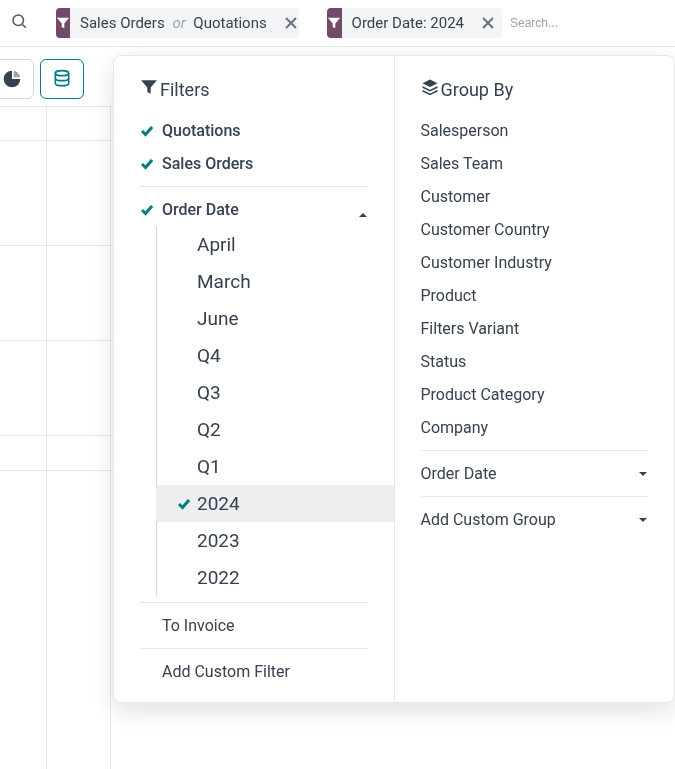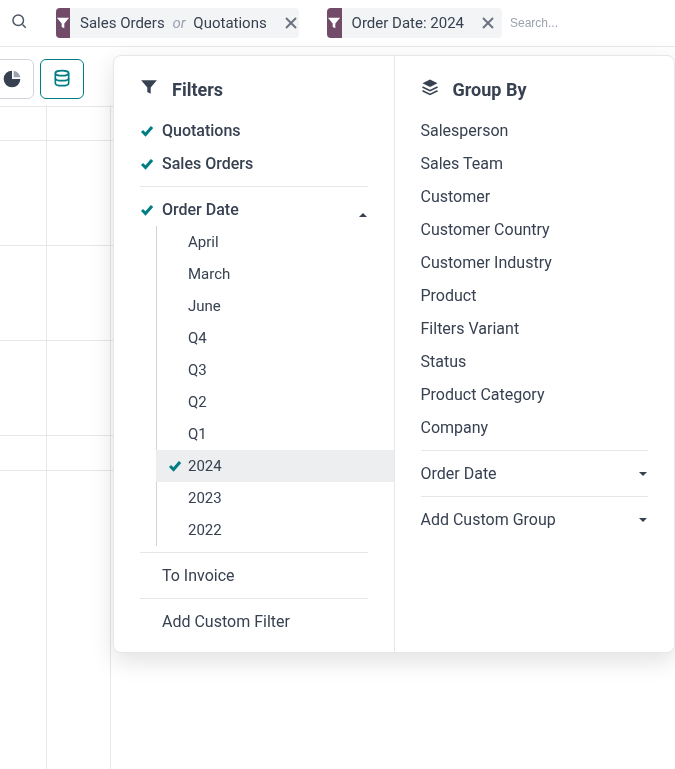--- a/index.html
+++ b/index.html
@@ -124,24 +124,24 @@
   .panel-col {
     flex: 1;
     padding: 10px 0 14px 0;
   }
   .panel-col.left {
     border-right: 1px solid #e5e7eb;
   }
   .panel-heading {
     display: flex;
     align-items: center;
-    gap: 14px;
+    gap: 2px;
     padding: 12px 26px 14px 26px;
     font-size: 18px;
-    font-weight: 700;
+    font-weight: 400;
     color: #374151;
   }
   .panel-heading svg { width: 18px; height: 18px; }
 
   .divider {
     height: 1px;
     background: #e5e7eb;
     margin: 6px 26px;
   }
 
@@ -171,22 +171,22 @@
 
   .sub-list {
     margin: 0 0 0 42px;
     border-left: 1px solid #d1d5db;
     padding: 0;
   }
   .sub-item {
     display: flex;
     align-items: center;
     gap: 6px;
-    padding: 7px 10px 7px 12px;
-    font-size: 15px;
+    padding: 7px 10px 7px 21px;
+    font-size: 19px;
     cursor: pointer;
     margin-left: -1px;
   }
   .sub-item .check { width: 14px; }
   .sub-item.selected {
     background: #eceeef;
   }
 
   .group-item.with-caret {
     justify-content: space-between;

